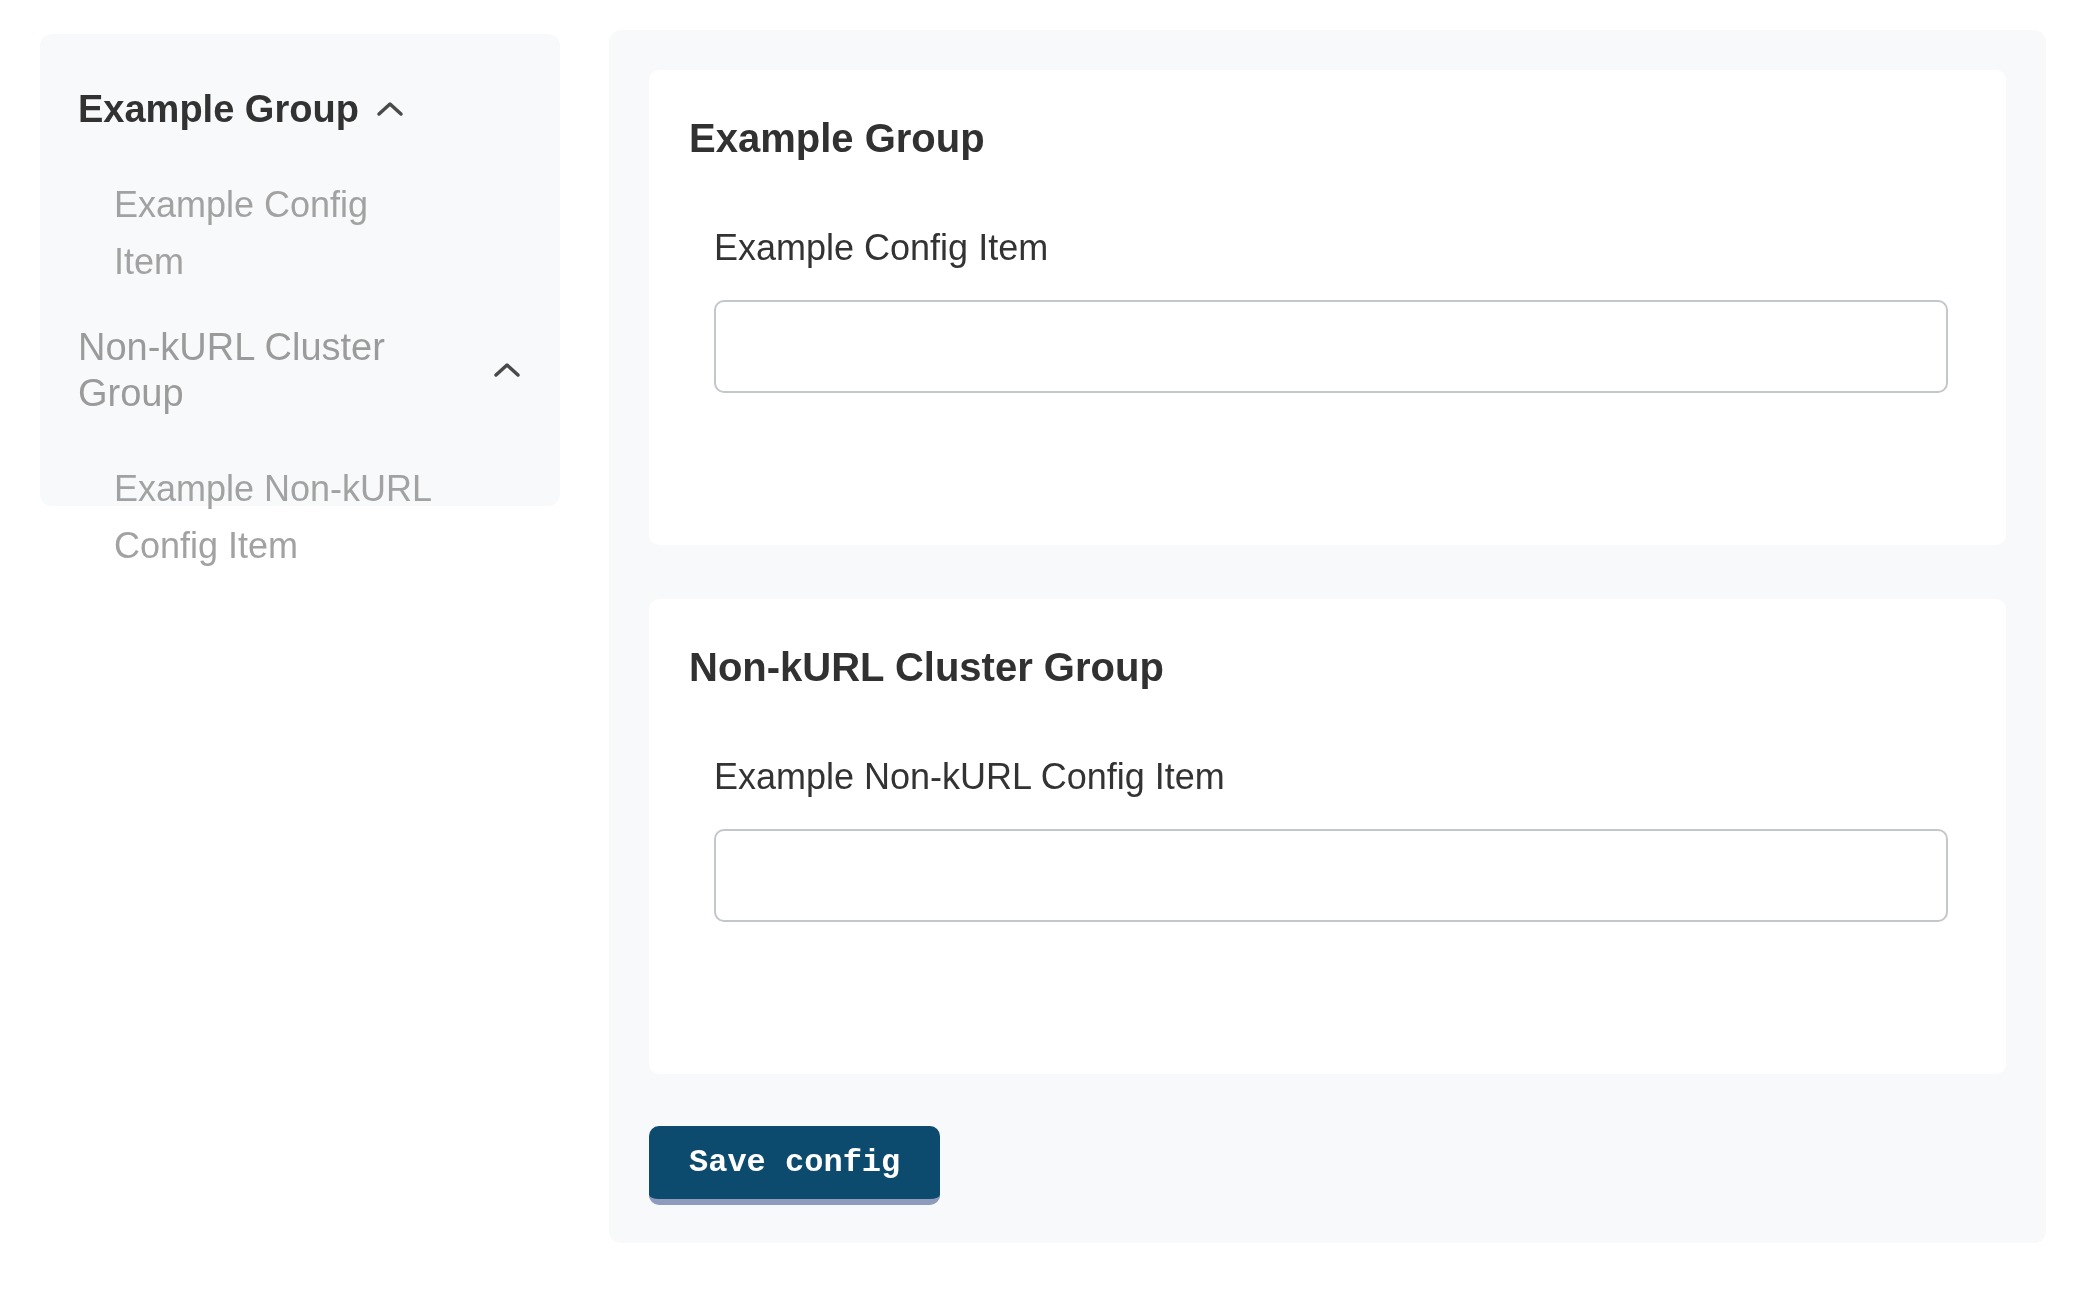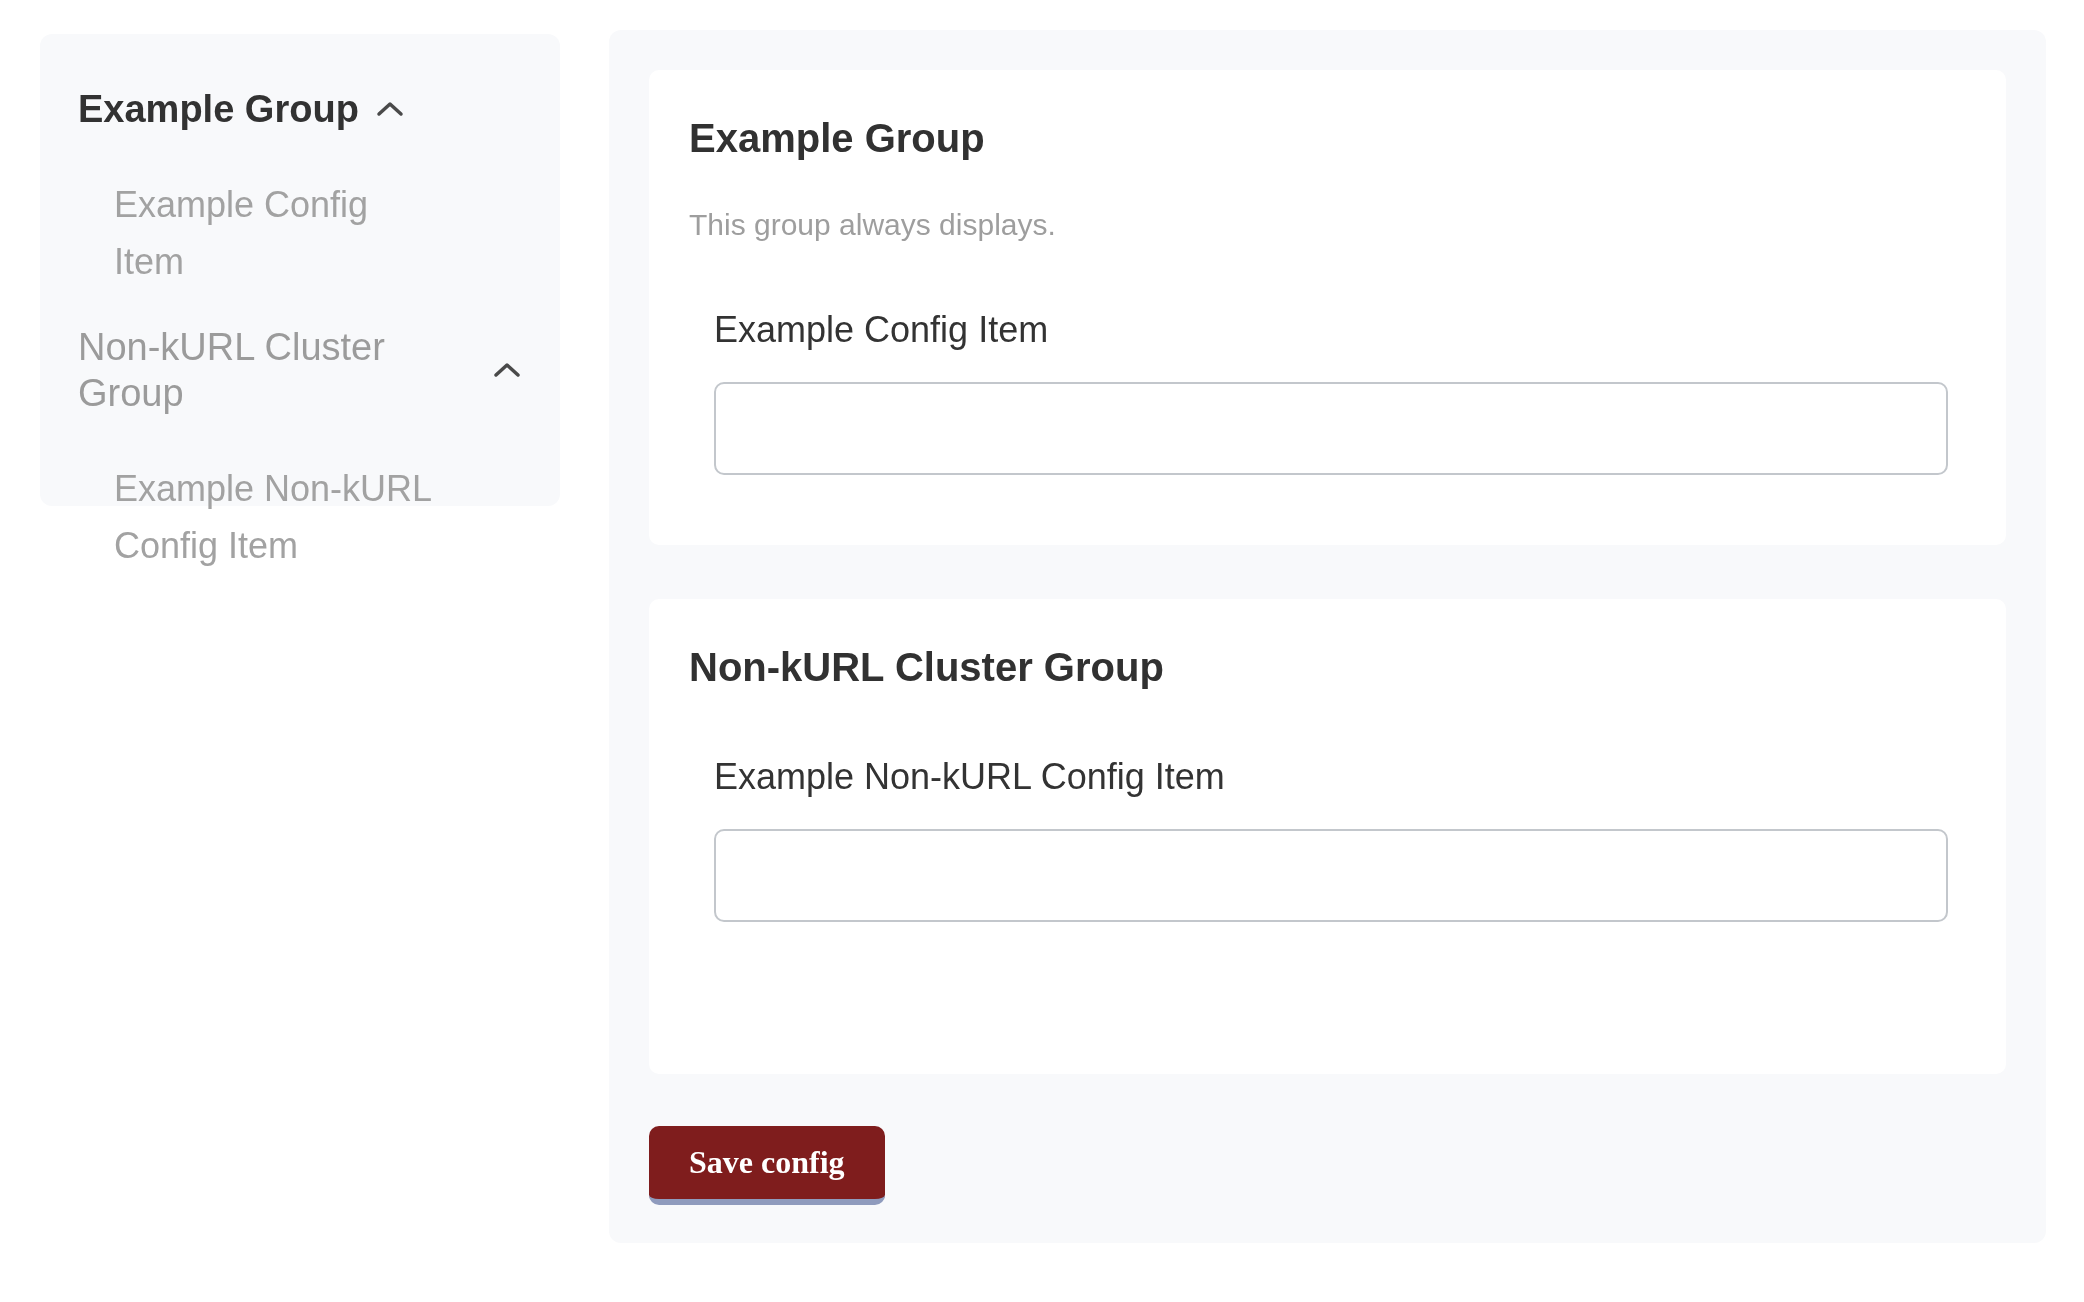--- a/index.html
+++ b/index.html
@@ -93,23 +93,23 @@
     border: 2px solid #c3c7cc;
     border-radius: 10px;
     outline: none;
     font-size: 32px;
     padding: 0 24px;
     color: #333333;
   }
   .btn-row { margin-top: 52px; }
   .save-btn {
     display: inline-block;
-    background: #7f1d1d;
+    background: #0c4a6e;
     color: #ffffff;
-    font-family: Liberation Serif, serif;
+    font-family: Liberation Mono, monospace;
     font-size: 32px;
     font-weight: bold;
     height: 79px;
     line-height: 73px;
     padding: 0 40px;
     border: none;
     border-bottom: 6px solid #8f9bbd;
     border-radius: 10px;
     cursor: pointer;
   }
@@ -140,21 +140,20 @@
   </div>
 
   <div class="side-item">Example Non-kURL Config Item</div>
 
 </nav>
 
 <main class="main-panel">
 
   <section class="card">
     <h3>Example Group</h3>
-    <p class="desc">This group always displays.</p>
     <div class="config-item">
       <div class="item-label">Example Config Item</div>
       <input type="text" value="" style="">
     </div>
   </section>
 
   <section class="card">
     <h3>Non-kURL Cluster Group</h3>
     <div class="config-item">
       <div class="item-label">Example Non-kURL Config Item</div>

